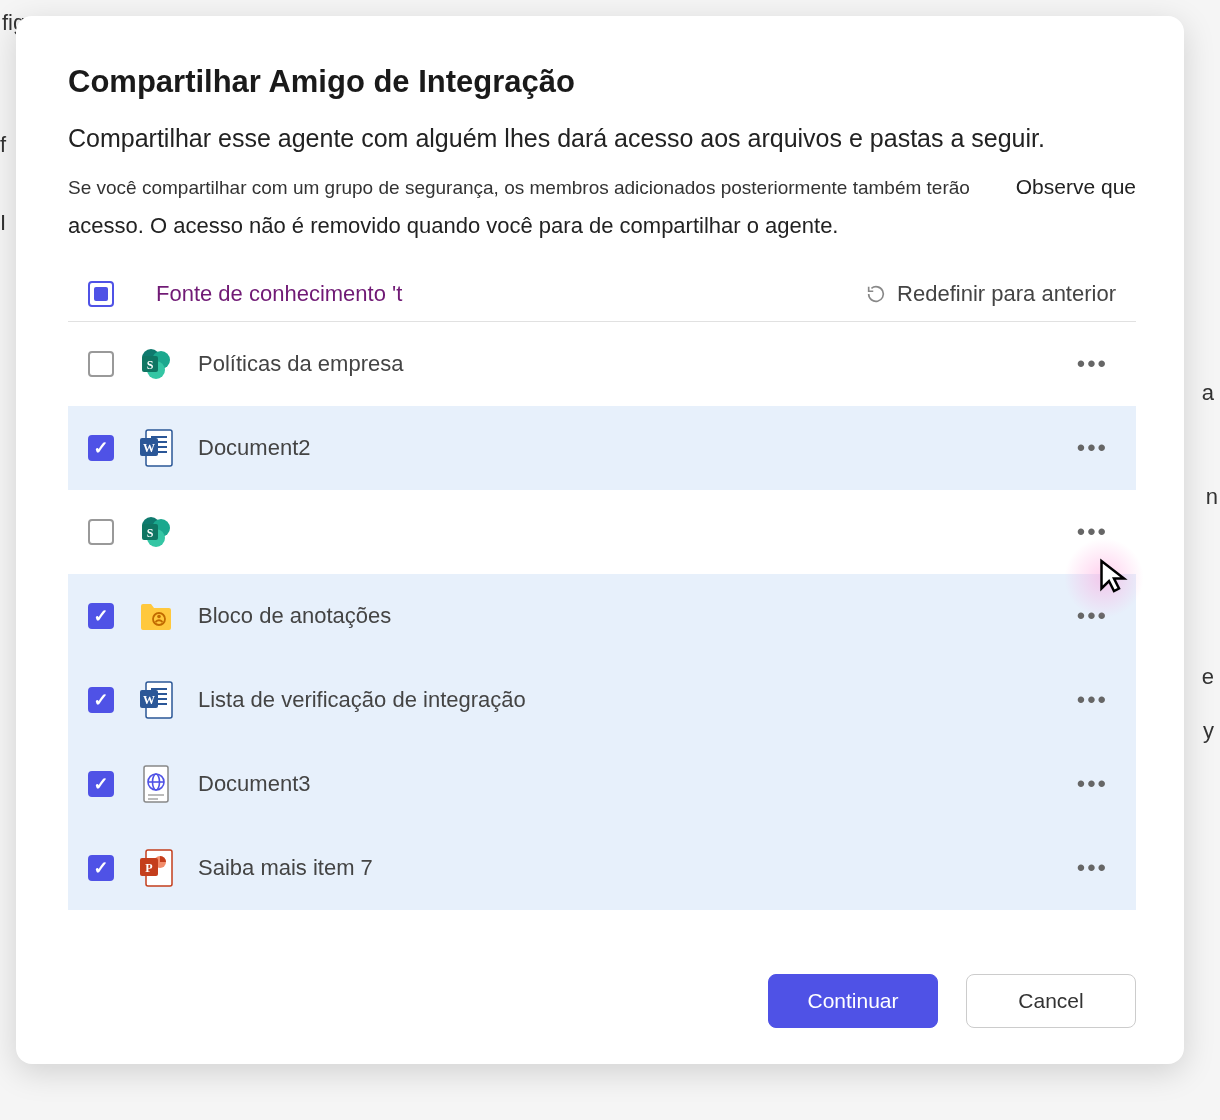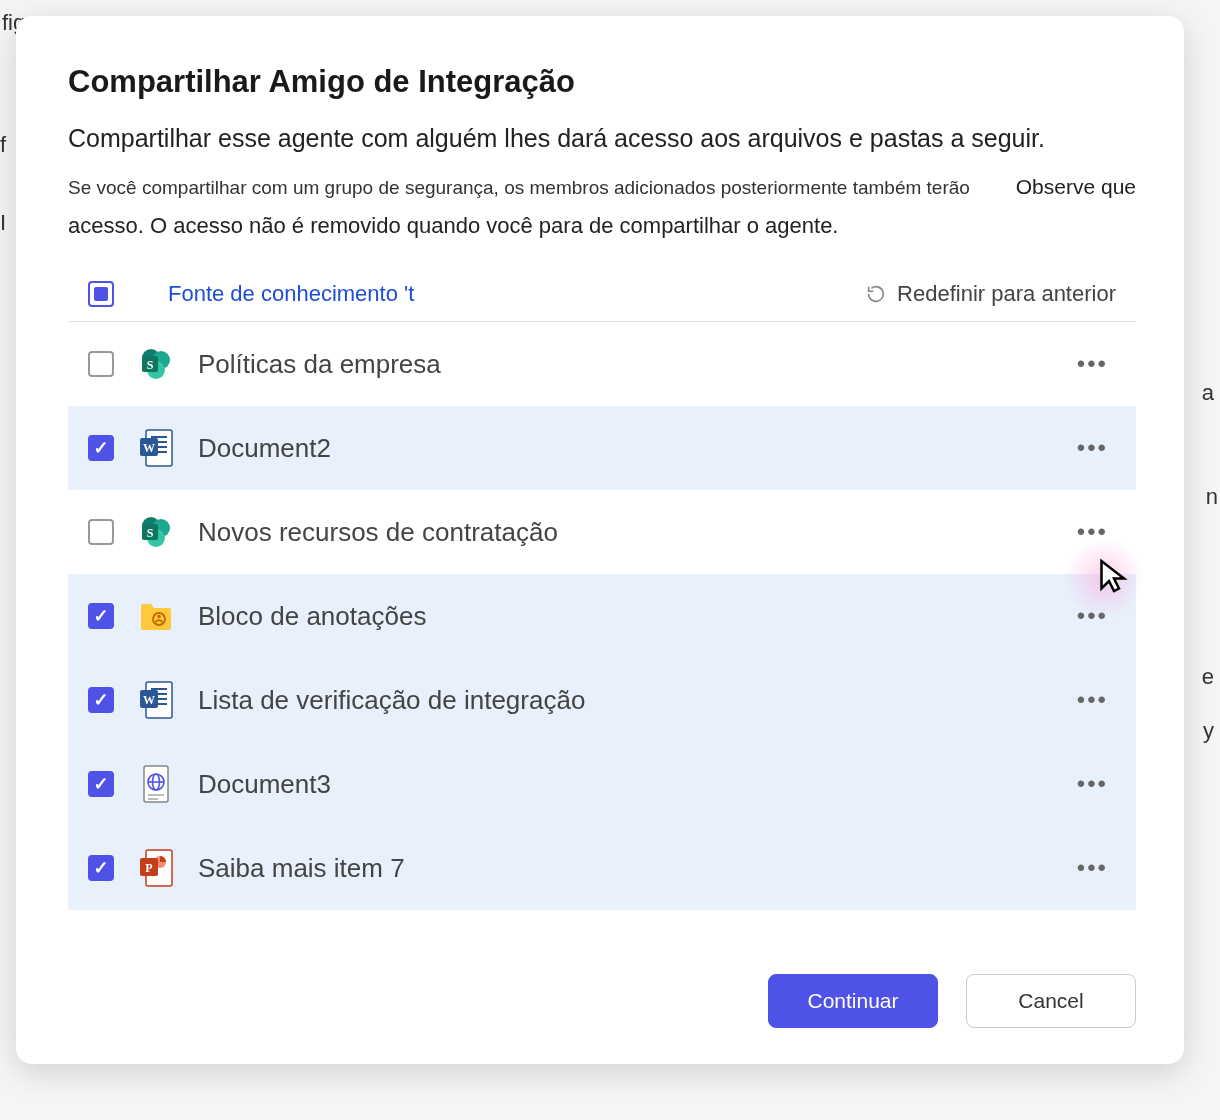--- a/index.html
+++ b/index.html
@@ -96,22 +96,22 @@
     }
     .checkbox.indeterminate::after {
       content: "";
       width: 14px;
       height: 14px;
       background: #4f52e6;
       border-radius: 2px;
     }
     .header-label {
       font-size: 22px;
-      color: #1d4ed8;
-      margin-left: 54px;
+      color: #701a75;
+      margin-left: 42px;
     }
     .reset-link {
       margin-left: auto;
       display: flex;
       align-items: center;
       gap: 10px;
       font-size: 22px;
       color: #444;
       cursor: pointer;
     }
@@ -140,21 +140,21 @@
     }
     .file-icon {
       width: 36px;
       height: 40px;
       display: flex;
       align-items: center;
       justify-content: center;
       flex-shrink: 0;
     }
     .row-label {
-      font-size: 26px;
+      font-size: 22px;
       color: #444;
     }
     .more-btn {
       margin-left: auto;
       color: #666;
       font-size: 24px;
       letter-spacing: 2px;
       cursor: pointer;
       padding: 8px;
     }
@@ -269,21 +269,20 @@
           <div class="checkbox"></div>
           <div class="file-icon">
             <svg viewBox="0 0 36 36">
               <circle cx="13" cy="12" r="9" fill="#0f7a6e"></circle>
               <circle cx="23" cy="14" r="9" fill="#1ba88e"></circle>
               <circle cx="18" cy="24" r="9" fill="#34c6a4"></circle>
               <rect x="4" y="10" width="16" height="16" rx="2" fill="#0f7663"></rect>
               <text x="12" y="23" font-family="Segoe UI" font-size="12" font-weight="bold" fill="#fff" text-anchor="middle">S</text>
             </svg>
           </div>
-          <span class="row-label">Novos recursos de contratação</span>
           <div class="more-btn">•••</div>
         </div>
         <div class="list-row selected">
           <div class="checkbox checked"></div>
           <div class="file-icon">
             <svg viewBox="0 0 36 36">
               <path d="M3 10 L3 30 Q3 32 5 32 L31 32 Q33 32 33 30 L33 12 Q33 10 31 10 L16 10 L13 6 L5 6 Q3 6 3 8 Z" fill="#ffc83d"></path>
               <circle cx="21" cy="21" r="6" fill="none" stroke="#c16a00" stroke-width="1.8"></circle>
               <circle cx="21" cy="18.5" r="1.8" fill="#c16a00"></circle>
               <path d="M17.5 24 Q21 20.5 24.5 24" fill="none" stroke="#c16a00" stroke-width="1.8"></path>

